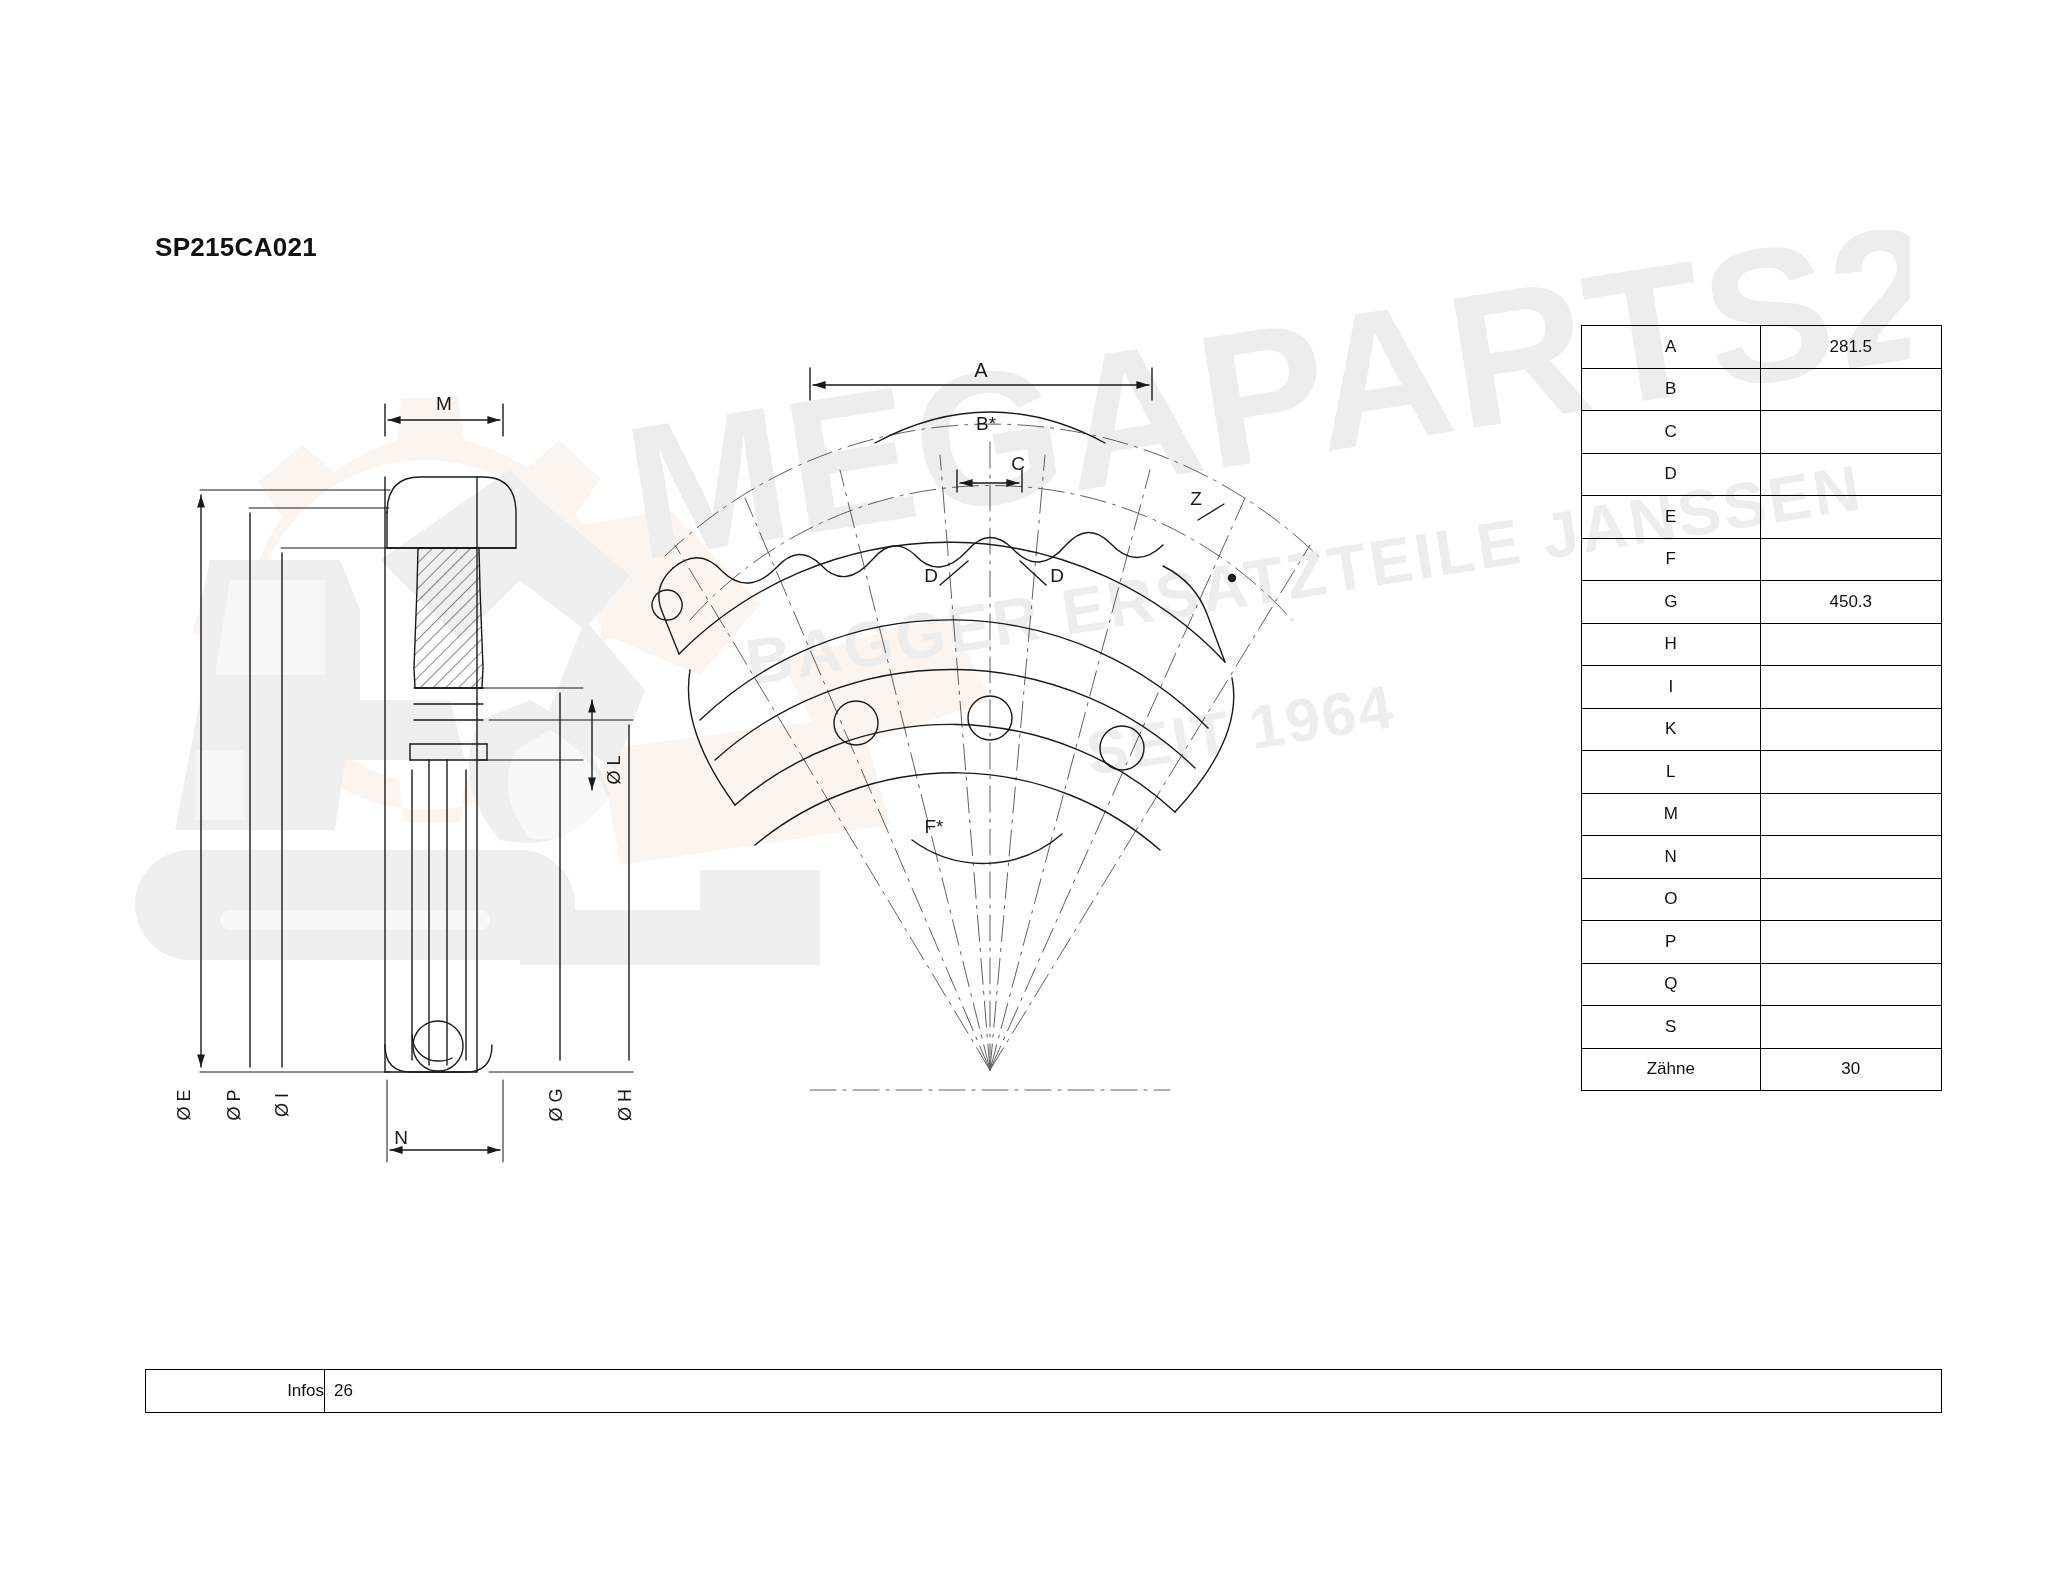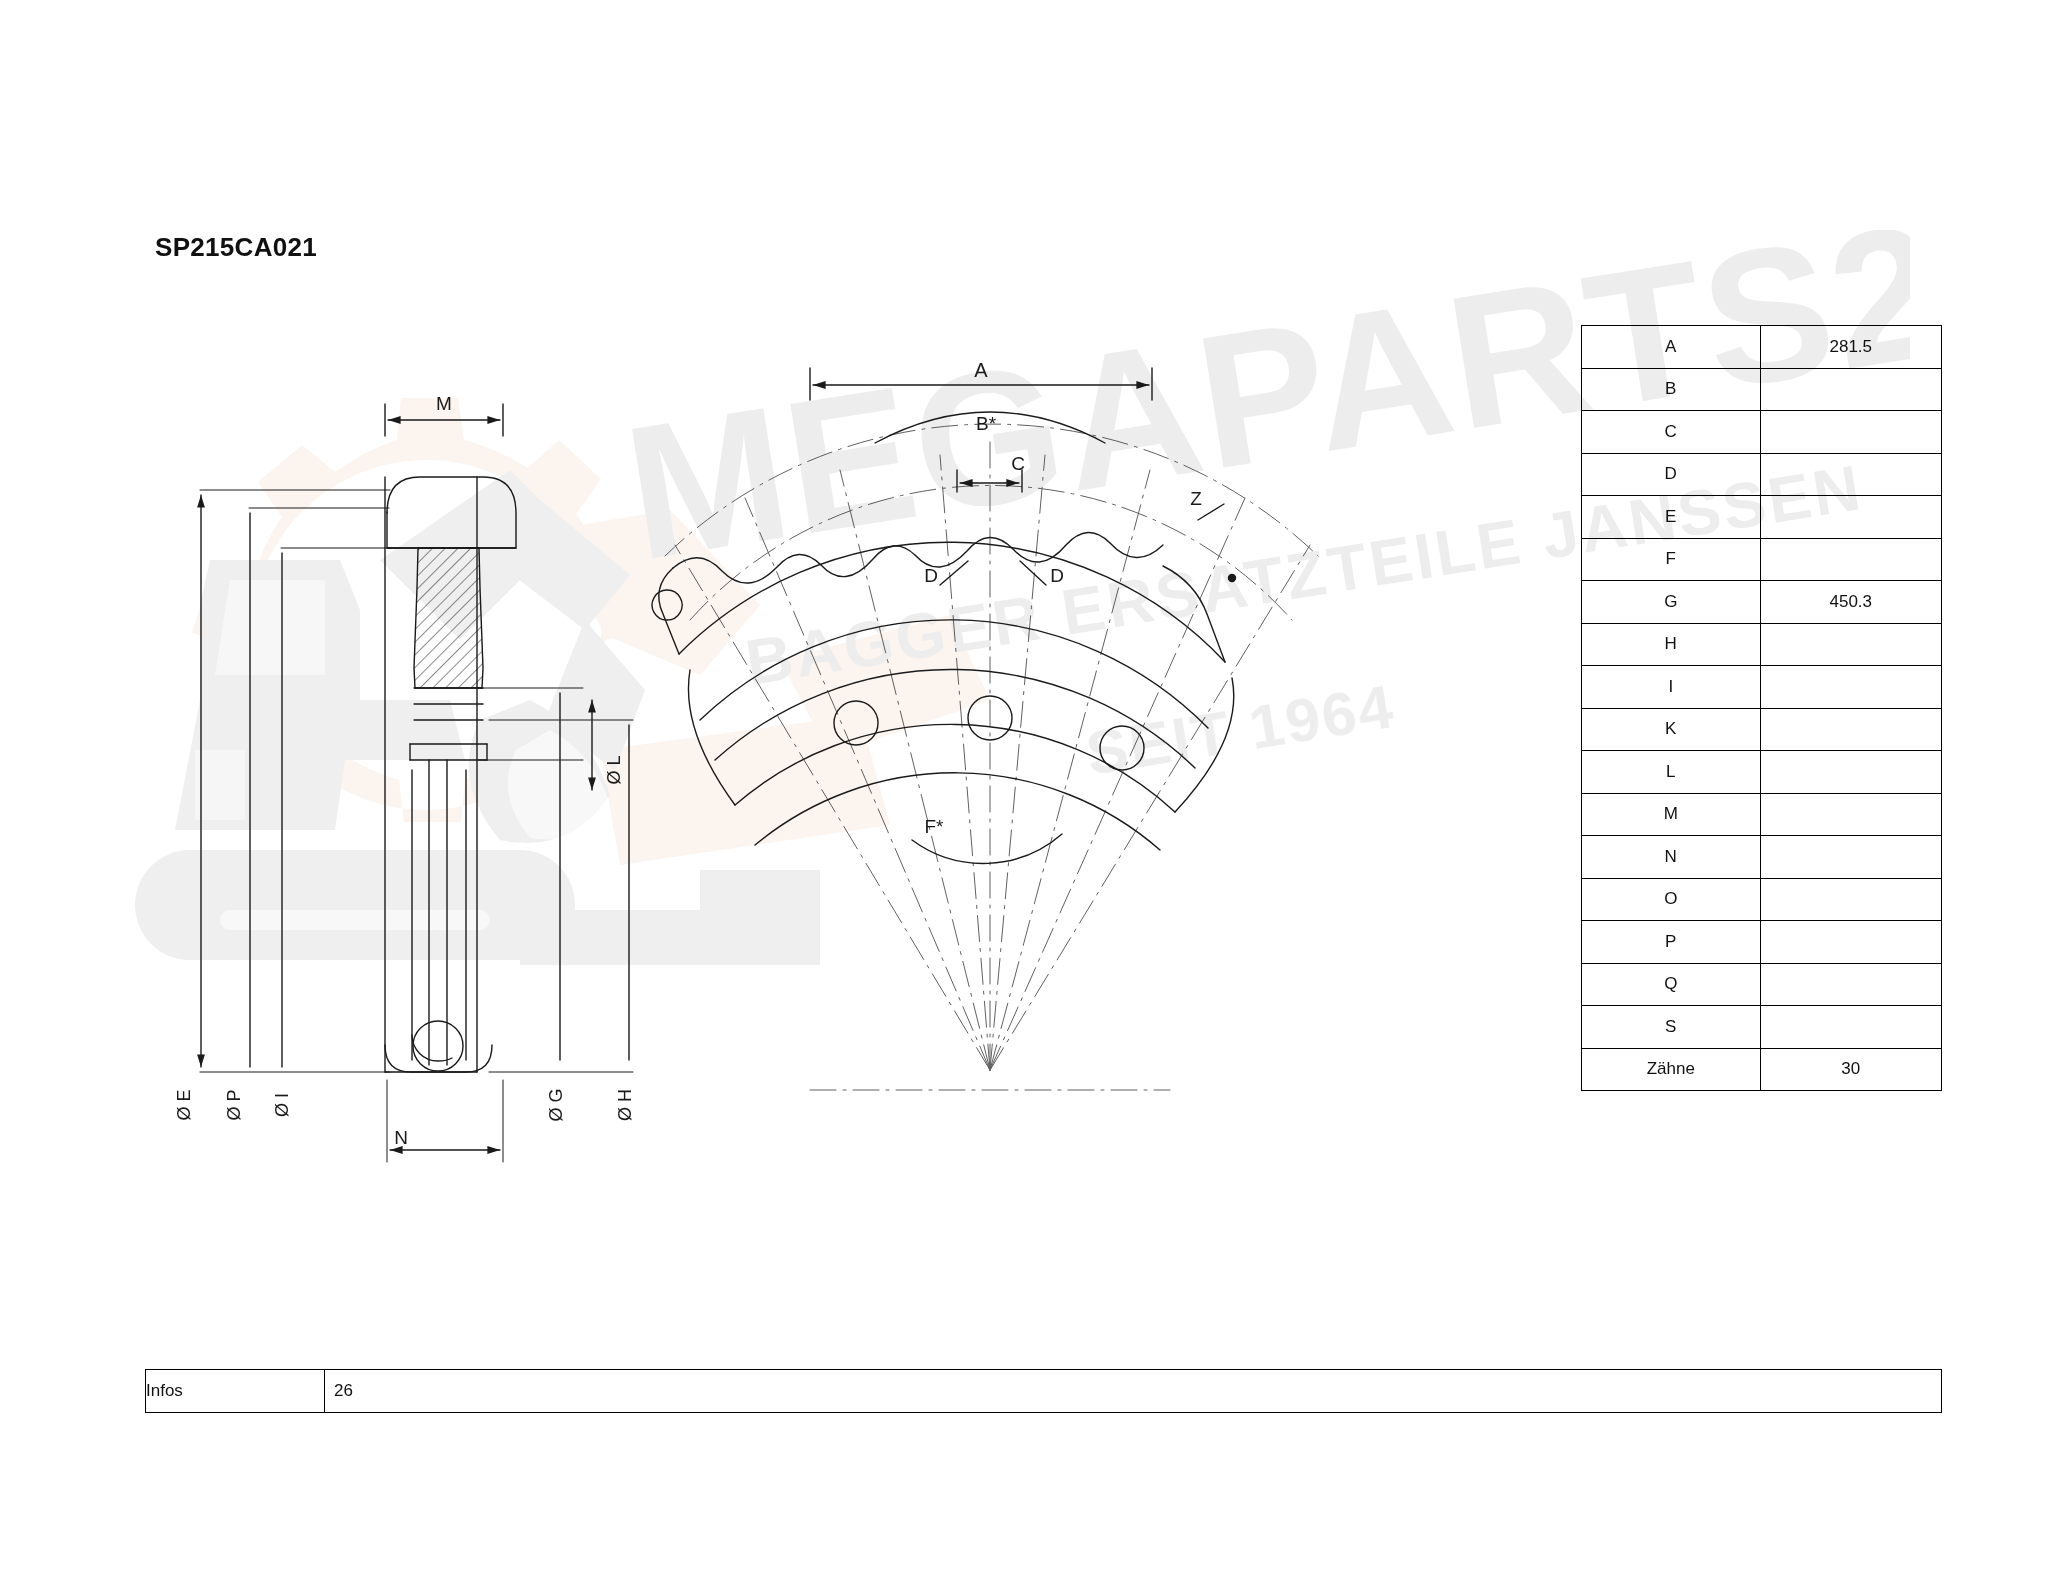--- a/index.html
+++ b/index.html
@@ -88,21 +88,21 @@
   }
   #infos-table td {
     border: 1px solid #000;
     height: 42px;
     font-size: 17px;
     color: #111;
     padding: 0;
   }
   #infos-table td.key {
     width: 178px;
-    text-align: left;
+    text-align: right;
   }
   #infos-table td.val {
     text-align: left;
     padding-left: 9px;
   }
 </style>
 </head>
 <body>
 
 <div id="page">

